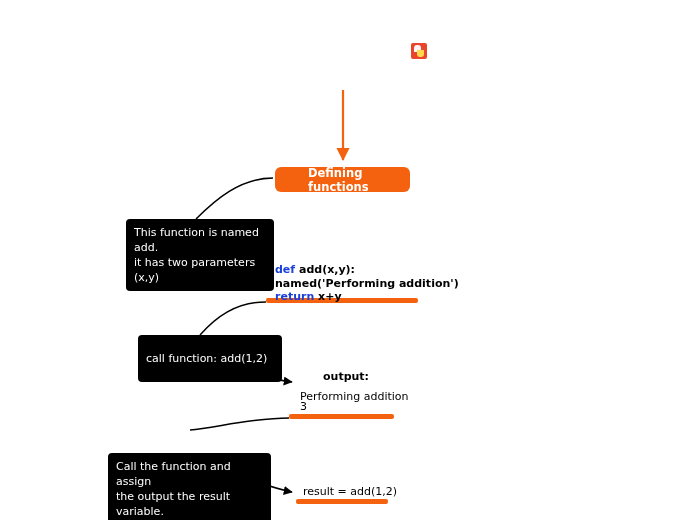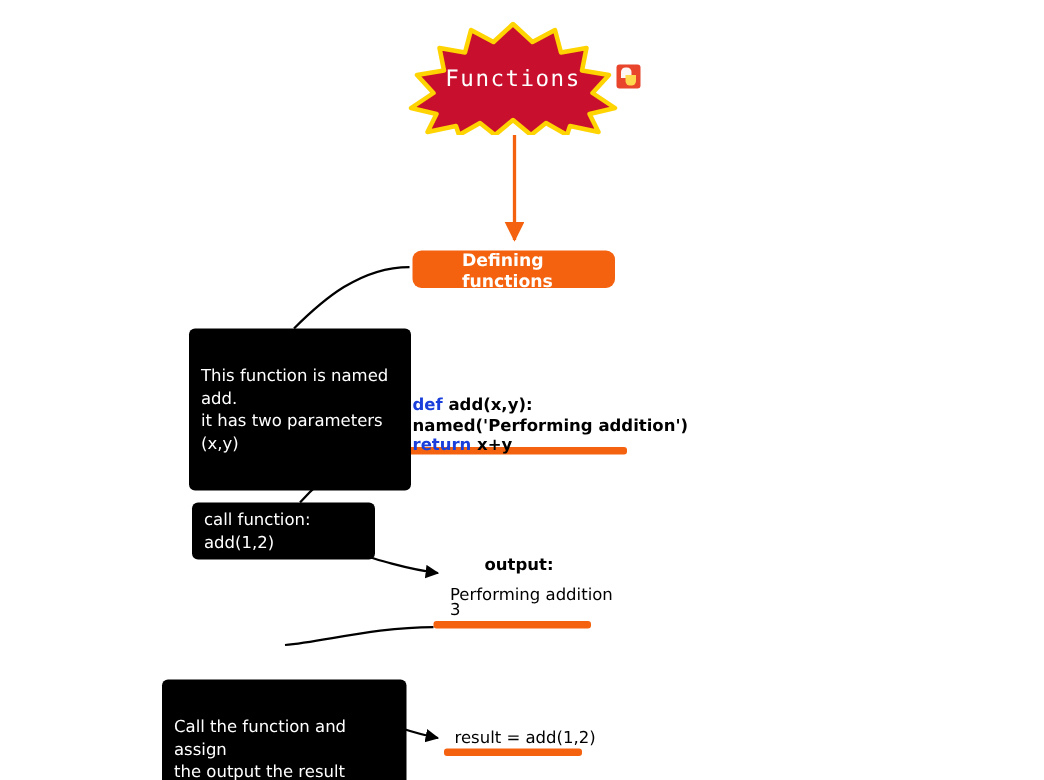--- a/index.html
+++ b/index.html
@@ -103,34 +103,34 @@
   }
 
   
   .note-box {
     position: absolute;
     background: #000000;
     color: #ffffff;
     border-radius: 4px;
     font-size: 11px;
     line-height: 15px;
-    padding: 24px 8px;
+    padding: 6px 8px;
     box-sizing: border-box;
     z-index: 3;
   }
   #note-named {
     left: 126px;
     top: 219px;
     width: 148px;
   }
   #note-call {
-    left: 128px;
+    left: 138px;
     top: 335px;
-    width: 122px;
-    padding: 4px 8px;
+    width: 144px;
+    padding: 16px 8px;
   }
   #note-assign {
     left: 108px;
     top: 429px;
     width: 163px;
     margin-top: 24px;
   }
 
   
   .code-block {
@@ -220,26 +220,20 @@
 
     <path d="M266,302 C235,302 215,318 200,335" fill="none" stroke="#000000" stroke-width="1.5"></path>
 
     <path d="M200,358 C222,362 258,378 292,382" fill="none" stroke="#000000" stroke-width="1.5" marker-end="url(#arrow-black)"></path>
 
     <path d="M289,418 C250,418 215,428 190,430" fill="none" stroke="#000000" stroke-width="1.5"></path>
 
     <path d="M190,460 C220,466 260,486 292,492" fill="none" stroke="#000000" stroke-width="1.5" marker-end="url(#arrow-black)"></path>
   </svg>
 
-  <div class="starburst-wrap">
-    <svg width="152" height="76" viewBox="0 0 152 76">
-      <polygon points="76,2 89,14 104,6 108,21 125,18 122,33 140,36 129,48 144,58 127,62 133,74 114,70 112,76 98,68 88,76 76,66 64,76 54,68 40,76 38,70 19,74 25,62 8,58 23,48 12,36 30,33 27,18 44,21 48,6 63,14" fill="#c8102e" stroke="#ffd400" stroke-width="3" stroke-linejoin="round"></polygon>
-    </svg>
-    <div class="starburst-title">Functions</div>
-  </div>
 
   <div class="py-logo">
     <div class="g1"></div>
     <div class="g2"></div>
   </div>
 
   <div class="orange-box" id="box-defining">
     <span>Defining functions</span>
   </div>
 

